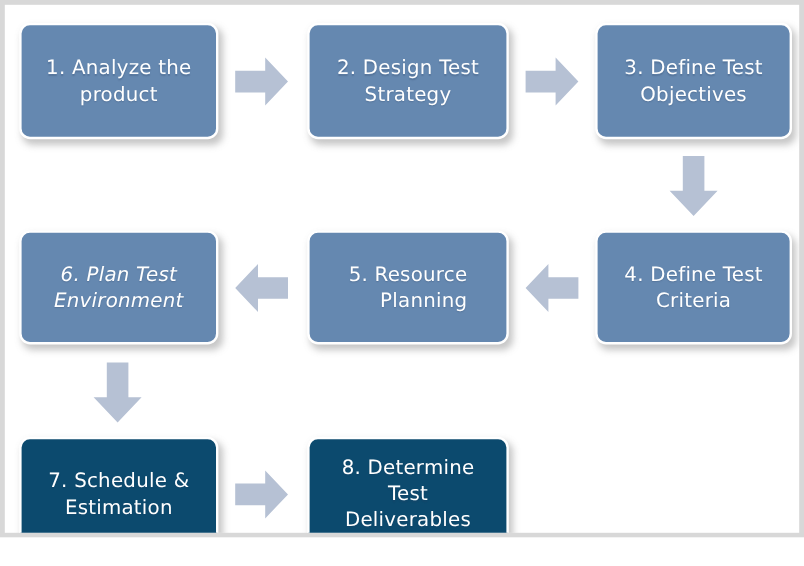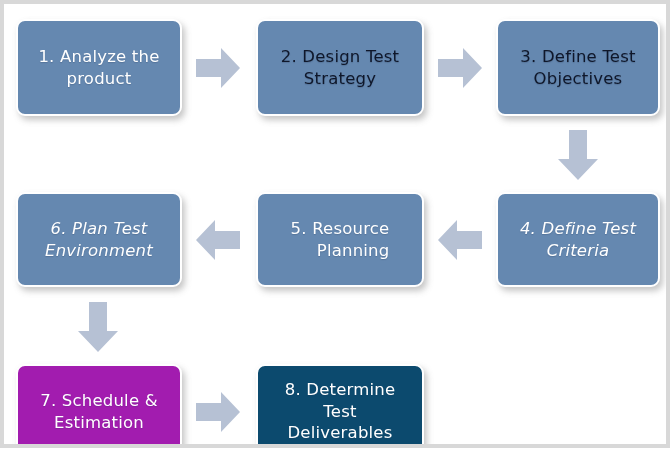--- a/index.html
+++ b/index.html
@@ -65,42 +65,42 @@
 product</span>
   </div>
 
   <div class="arrow" style="left:190px; top:42px; width:48px; height:44px;">
     <svg width="48" height="44" viewBox="0 0 48 44" aria-hidden="true">
       <path class="head" d="M2,13 L27,13 L27,2 L46,22 L27,42 L27,31 L2,31 Z" style="fill: rgb(182, 193, 212);"></path>
     </svg>
   </div>
 
   <div class="node" style="left: 252px; top: 15px; width: 168px; height: 97px; background: rgb(101, 136, 176); border-color: rgb(255, 255, 255);">
-    <span class="label" style="color: #0f172a;">2. Design Test
+    <span class="label" style="color: #ffffff;">2. Design Test
 Strategy</span>
   </div>
 
   <div class="arrow" style="left:432px; top:42px; width:48px; height:44px;">
     <svg width="48" height="44" viewBox="0 0 48 44" aria-hidden="true">
       <path class="head" d="M2,13 L27,13 L27,2 L46,22 L27,42 L27,31 L2,31 Z" style="fill: rgb(182, 193, 212);"></path>
     </svg>
   </div>
 
   <div class="node" style="left: 492px; top: 15px; width: 164px; height: 97px; background: rgb(101, 136, 176); border-color: rgb(255, 255, 255);">
-    <span class="label" style="color: #0f172a;">3. Define Test
+    <span class="label" style="color: #ffffff;">3. Define Test
 Objectives</span>
   </div>
 
   <div class="arrow" style="left:552px; top:124px; width:44px; height:54px;">
     <svg width="44" height="54" viewBox="0 0 44 54" aria-hidden="true">
       <path class="head" d="M13,2 L31,2 L31,31 L42,31 L22,52 L2,31 L13,31 Z" style="fill: rgb(182, 193, 212);"></path>
     </svg>
   </div>
 
-  <div class="node" style="left: 492px; top: 188px; width: 164px; height: 95px; background: rgb(101, 136, 176); border-color: rgb(255, 255, 255); font-style: italic;">
+  <div class="node" style="left: 492px; top: 188px; width: 164px; height: 95px; background: rgb(101, 136, 176); border-color: rgb(255, 255, 255);">
     <span class="label" style="color: rgb(255, 255, 255);">4. Define Test
 Criteria</span>
   </div>
 
   <div class="arrow" style="left:432px; top:214px; width:48px; height:44px;">
     <svg width="48" height="44" viewBox="0 0 48 44" aria-hidden="true">
       <path class="head" d="M46,13 L21,13 L21,2 L2,22 L21,42 L21,31 L46,31 Z" style="fill: rgb(182, 193, 212);"></path>
     </svg>
   </div>
 
@@ -119,21 +119,21 @@
     <span class="label" style="color: rgb(255, 255, 255);">6. Plan Test
 Environment</span>
   </div>
 
   <div class="arrow" style="left:72px; top:296px; width:44px; height:54px;">
     <svg width="44" height="54" viewBox="0 0 44 54" aria-hidden="true">
       <path class="head" d="M13,2 L31,2 L31,31 L42,31 L22,52 L2,31 L13,31 Z" style="fill: rgb(182, 193, 212);"></path>
     </svg>
   </div>
 
-  <div class="node" style="left: 12px; top: 360px; width: 166px; height: 95px; background: #a21caf; border-color: rgb(255, 255, 255);">
+  <div class="node" style="left: 12px; top: 360px; width: 166px; height: 95px; background: #0c4a6e; border-color: rgb(255, 255, 255);">
     <span class="label" style="color: rgb(255, 255, 255);">7. Schedule &amp;
 Estimation</span>
   </div>
 
   <div class="arrow" style="left:190px; top:386px; width:48px; height:44px;">
     <svg width="48" height="44" viewBox="0 0 48 44" aria-hidden="true">
       <path class="head" d="M2,13 L27,13 L27,2 L46,22 L27,42 L27,31 L2,31 Z" style="fill: rgb(182, 193, 212);"></path>
     </svg>
   </div>
 

